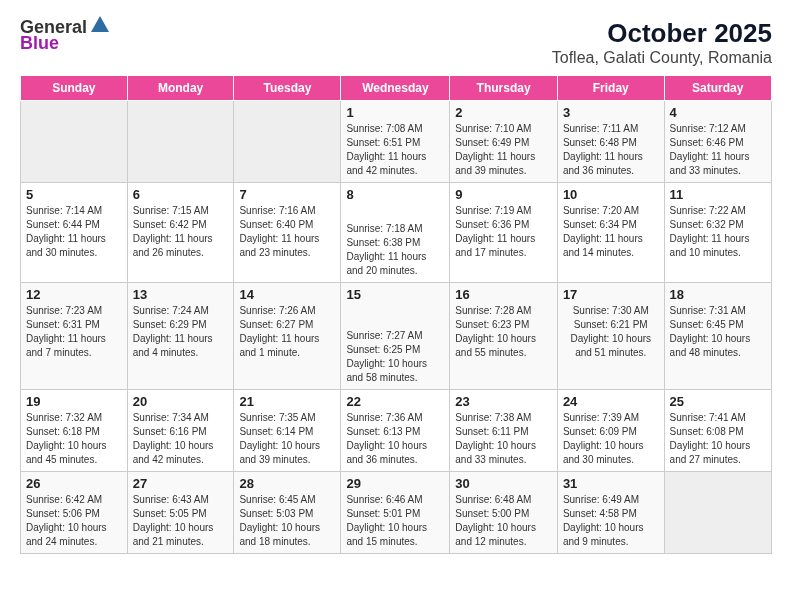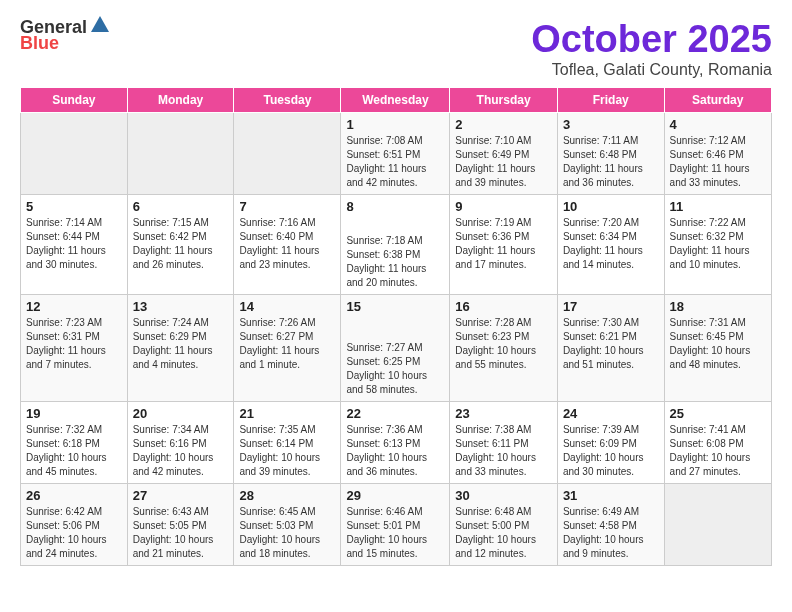--- a/index.html
+++ b/index.html
@@ -24,28 +24,28 @@
     .logo {
       display: flex;
       align-items: center;
     }
     .logo-text {
       font-size: 18px;
       font-weight: bold;
       line-height: 1.1;
     }
     .logo-general { color: #333; }
-    .logo-blue { color: #ef4444; }
+    .logo-blue { color: #a21caf; }
     .title-block {
       text-align: right;
     }
     .title-block h1 {
-      font-size: 38px;
+      font-size: 26px;
       font-weight: bold;
-      color: #6d28d9;
+      color: #0f172a;
     }
     .title-block h2 {
       font-size: 16px;
       color: #444;
       font-weight: normal;
     }
     .calendar {
       width: 100%;
       border-collapse: collapse;
       font-size: 11px;
@@ -219,21 +219,21 @@
 Daylight: 10 hours and 58 minutes.</div>
           </td>
           <td>
             <span class="day-num">16</span>
             <div class="day-info" style="white-space: pre-line;">Sunrise: 7:28 AM
 Sunset: 6:23 PM
 Daylight: 10 hours and 55 minutes.</div>
           </td>
           <td>
             <span class="day-num">17</span>
-            <div class="day-info" style="white-space: pre-line;">Sunrise: 7:30 AM
+            <div class="day-info" style="white-space: pre-line; text-align: center;">Sunrise: 7:30 AM
 Sunset: 6:21 PM
 Daylight: 10 hours and 51 minutes.</div>
           </td>
           <td>
             <span class="day-num">18</span>
             <div class="day-info" style="white-space: pre-line;">Sunrise: 7:31 AM
 Sunset: 6:45 PM
 Daylight: 10 hours and 48 minutes.</div>
           </td>
         </tr>

